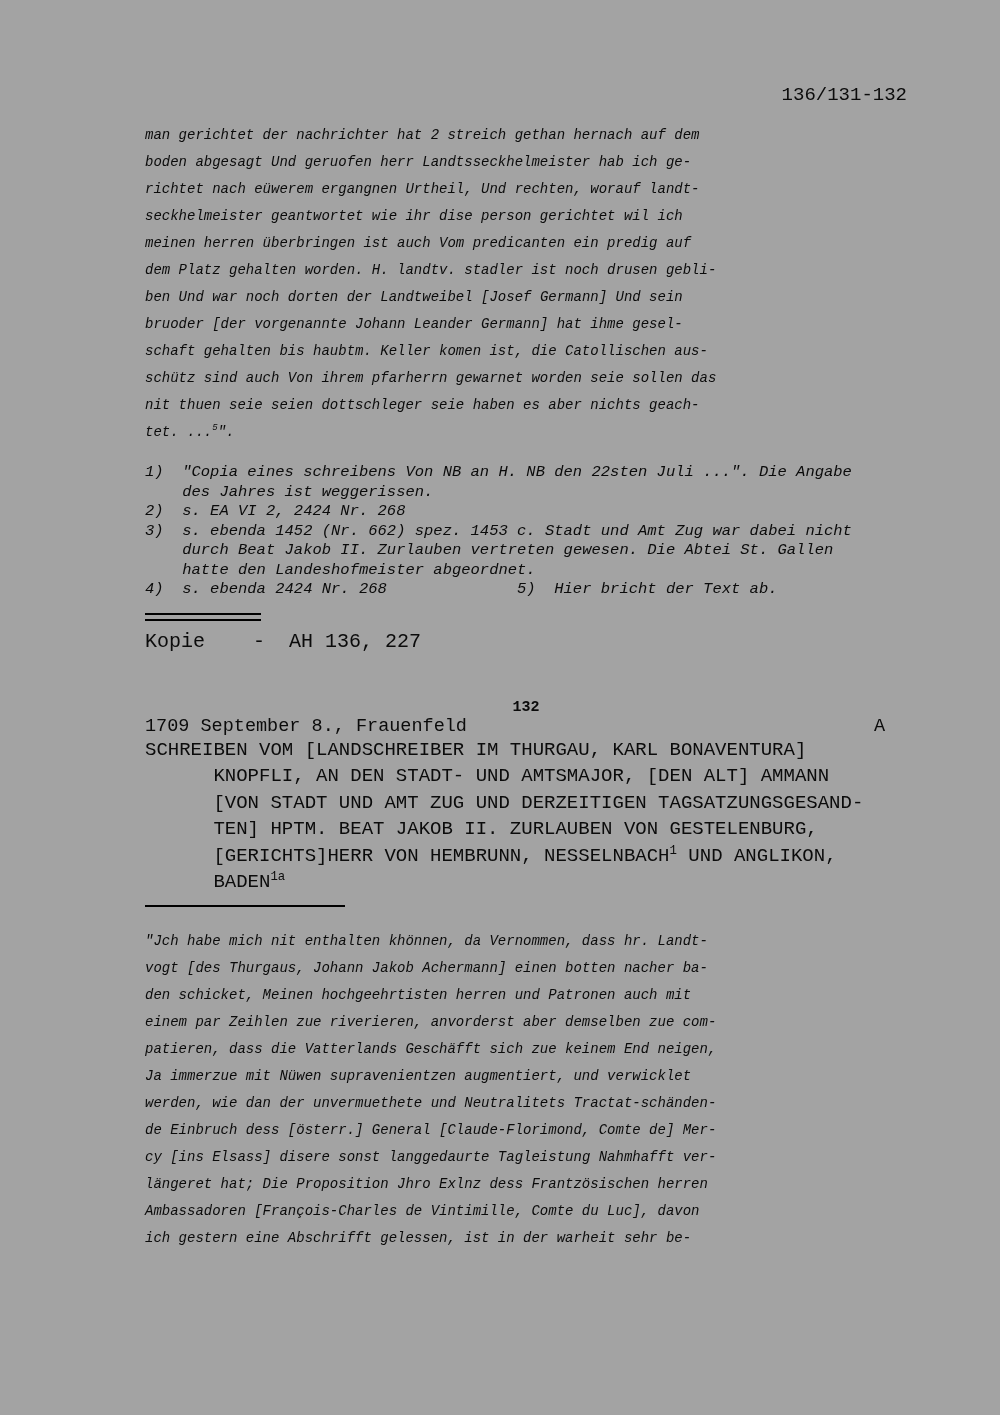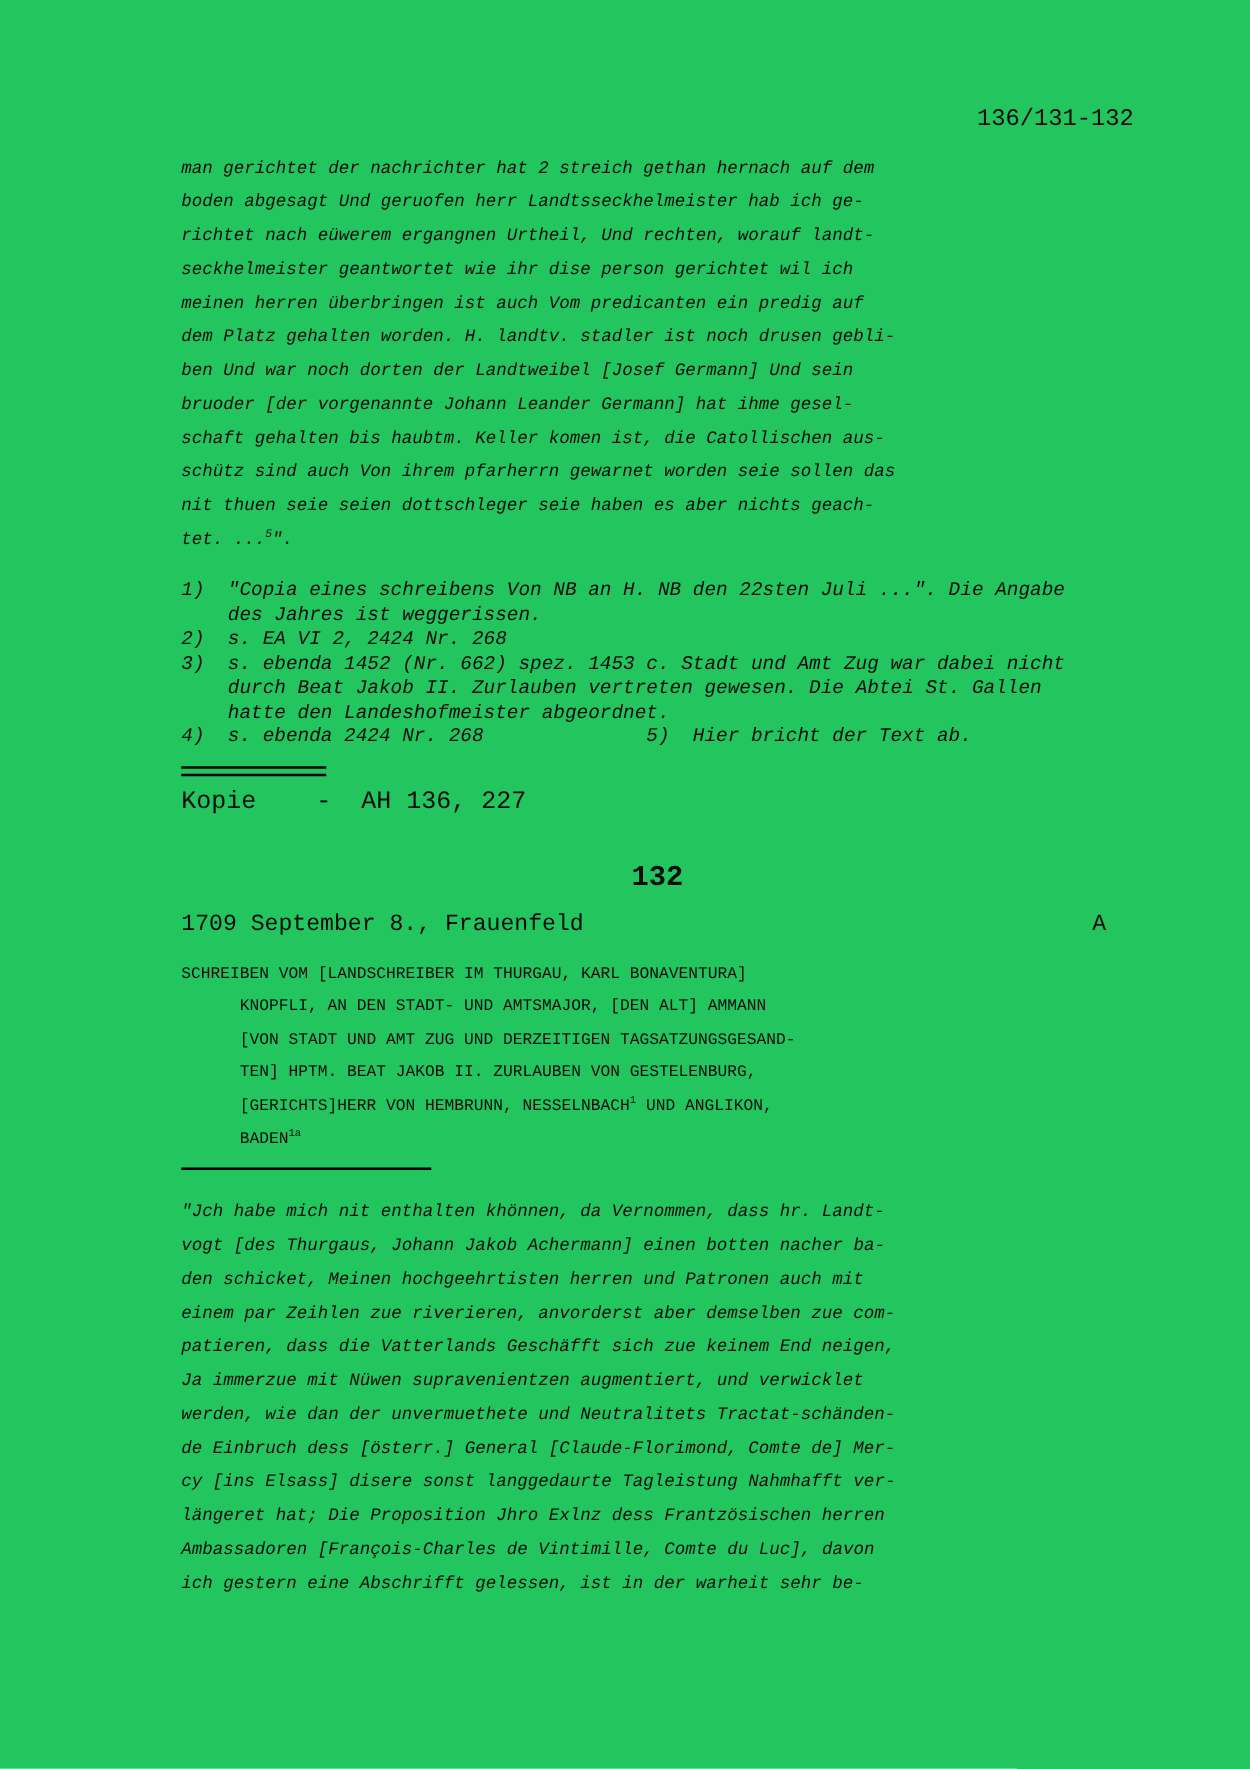--- a/index.html
+++ b/index.html
@@ -1,21 +1,21 @@
 <!DOCTYPE html>
 <html><head>
 <meta charset="utf-8">
 <style>
   * { box-sizing: border-box; }
   html, body { margin: 0; padding: 0; }
   body { background: #ffffff; width: 1000px; height: 1415px; overflow: hidden; }
   .page {
     position: relative;
     width: 1000px; height: 1415px;
-    background: #22c55e;
+    background: #a3a3a3;
     color: #0b0b0b;
     font-family: "Liberation Mono", "DejaVu Sans Mono", monospace;
   }
   .content { position: absolute; left: 145px; top: 84px; width: 762px; }
 
   .page-number { text-align: right; font-size: 19px; }
 
   .para {
     font-style: italic;
     font-size: 14px;
@@ -33,33 +33,32 @@
     white-space: pre;
     margin-top: 17px;
   }
 
   .double-rule { margin-top: 13px; width: 116px; }
   .double-rule .bar { height: 2px; background: #000; }
   .double-rule .bar + .bar { margin-top: 4px; }
 
   .kopie { margin-top: 9px; font-size: 20px; white-space: pre; }
 
-  .doc-number { margin-top: 36px; text-align: center; font-size: 23px; font-weight: bold; }
+  .doc-number { margin-top: 46px; text-align: center; font-size: 15px; font-weight: bold; }
 
   .date-line {
-    margin-top: 14px;
     display: flex;
     justify-content: space-between;
     font-size: 18.5px;
     padding-right: 22px;
   }
 
   .title-block {
-    margin-top: 16px;
-    font-size: 13px;
+    margin-top: 0;
+    font-size: 19px;
     line-height: 26.5px;
     white-space: pre;
   }
 
   .rule { margin-top: 9px; width: 200px; height: 2px; background: #000; }
 
   .para2 { margin-top: 21px; }
 </style>
 </head>
 <body>

